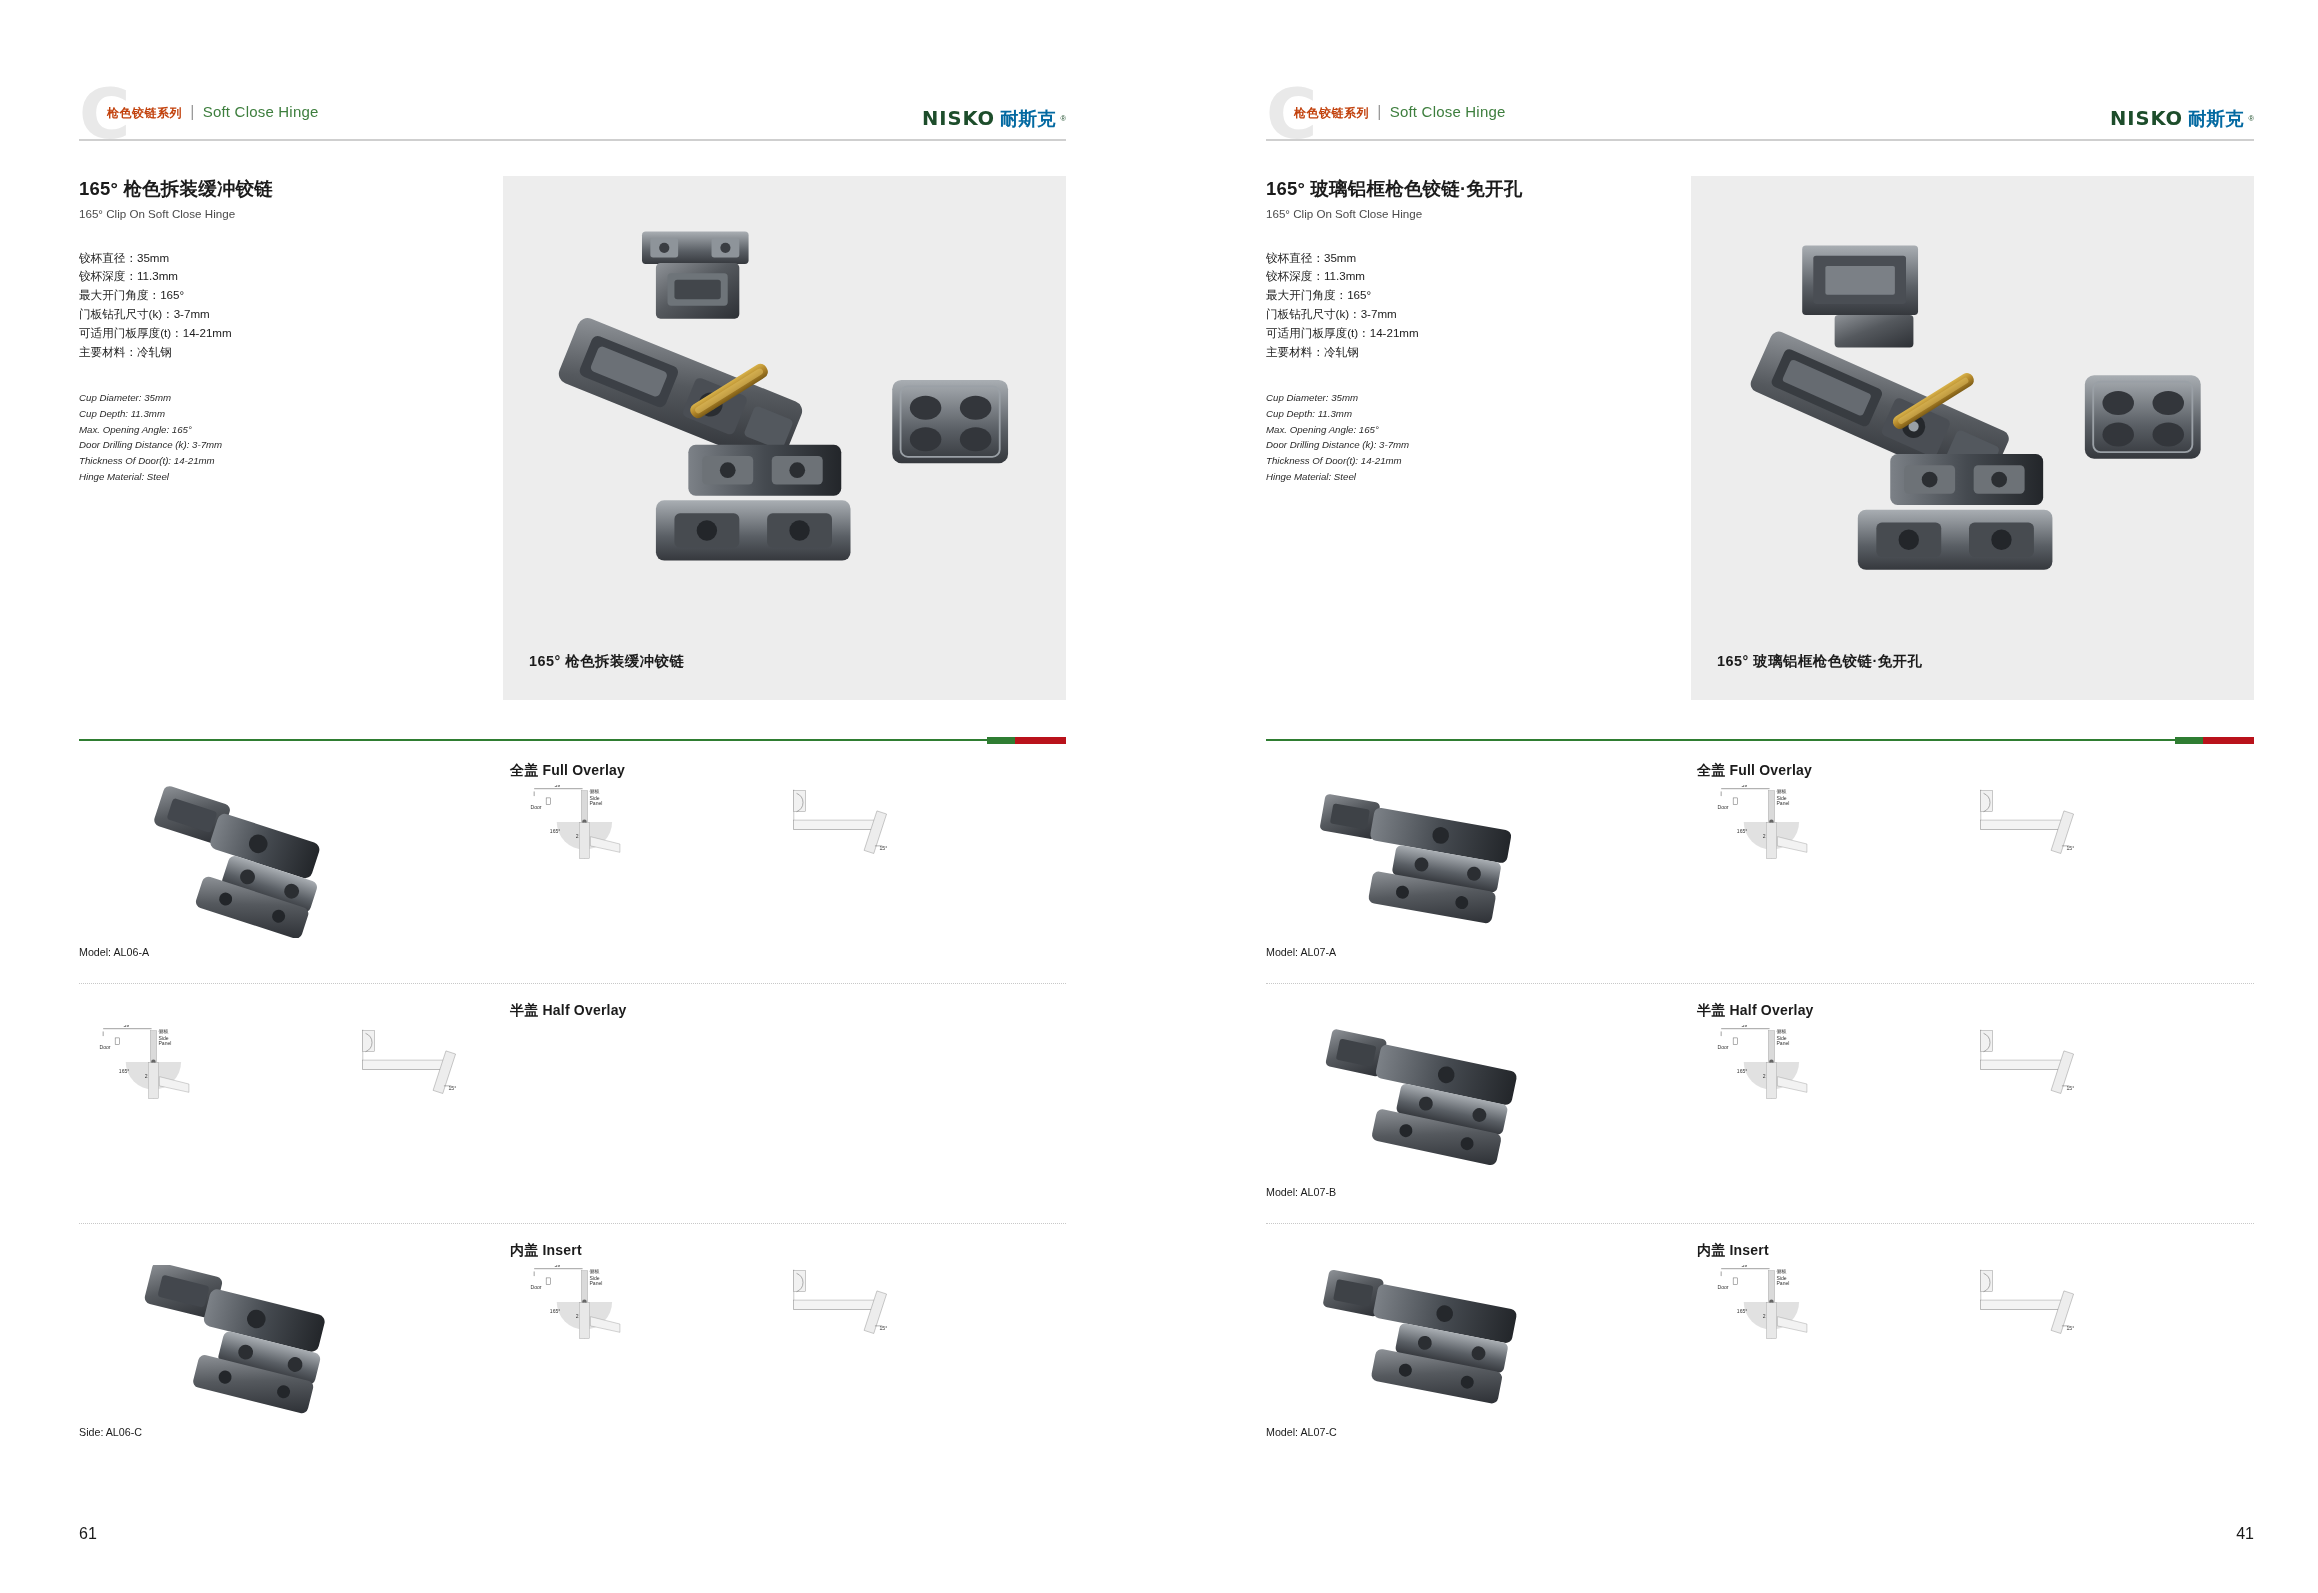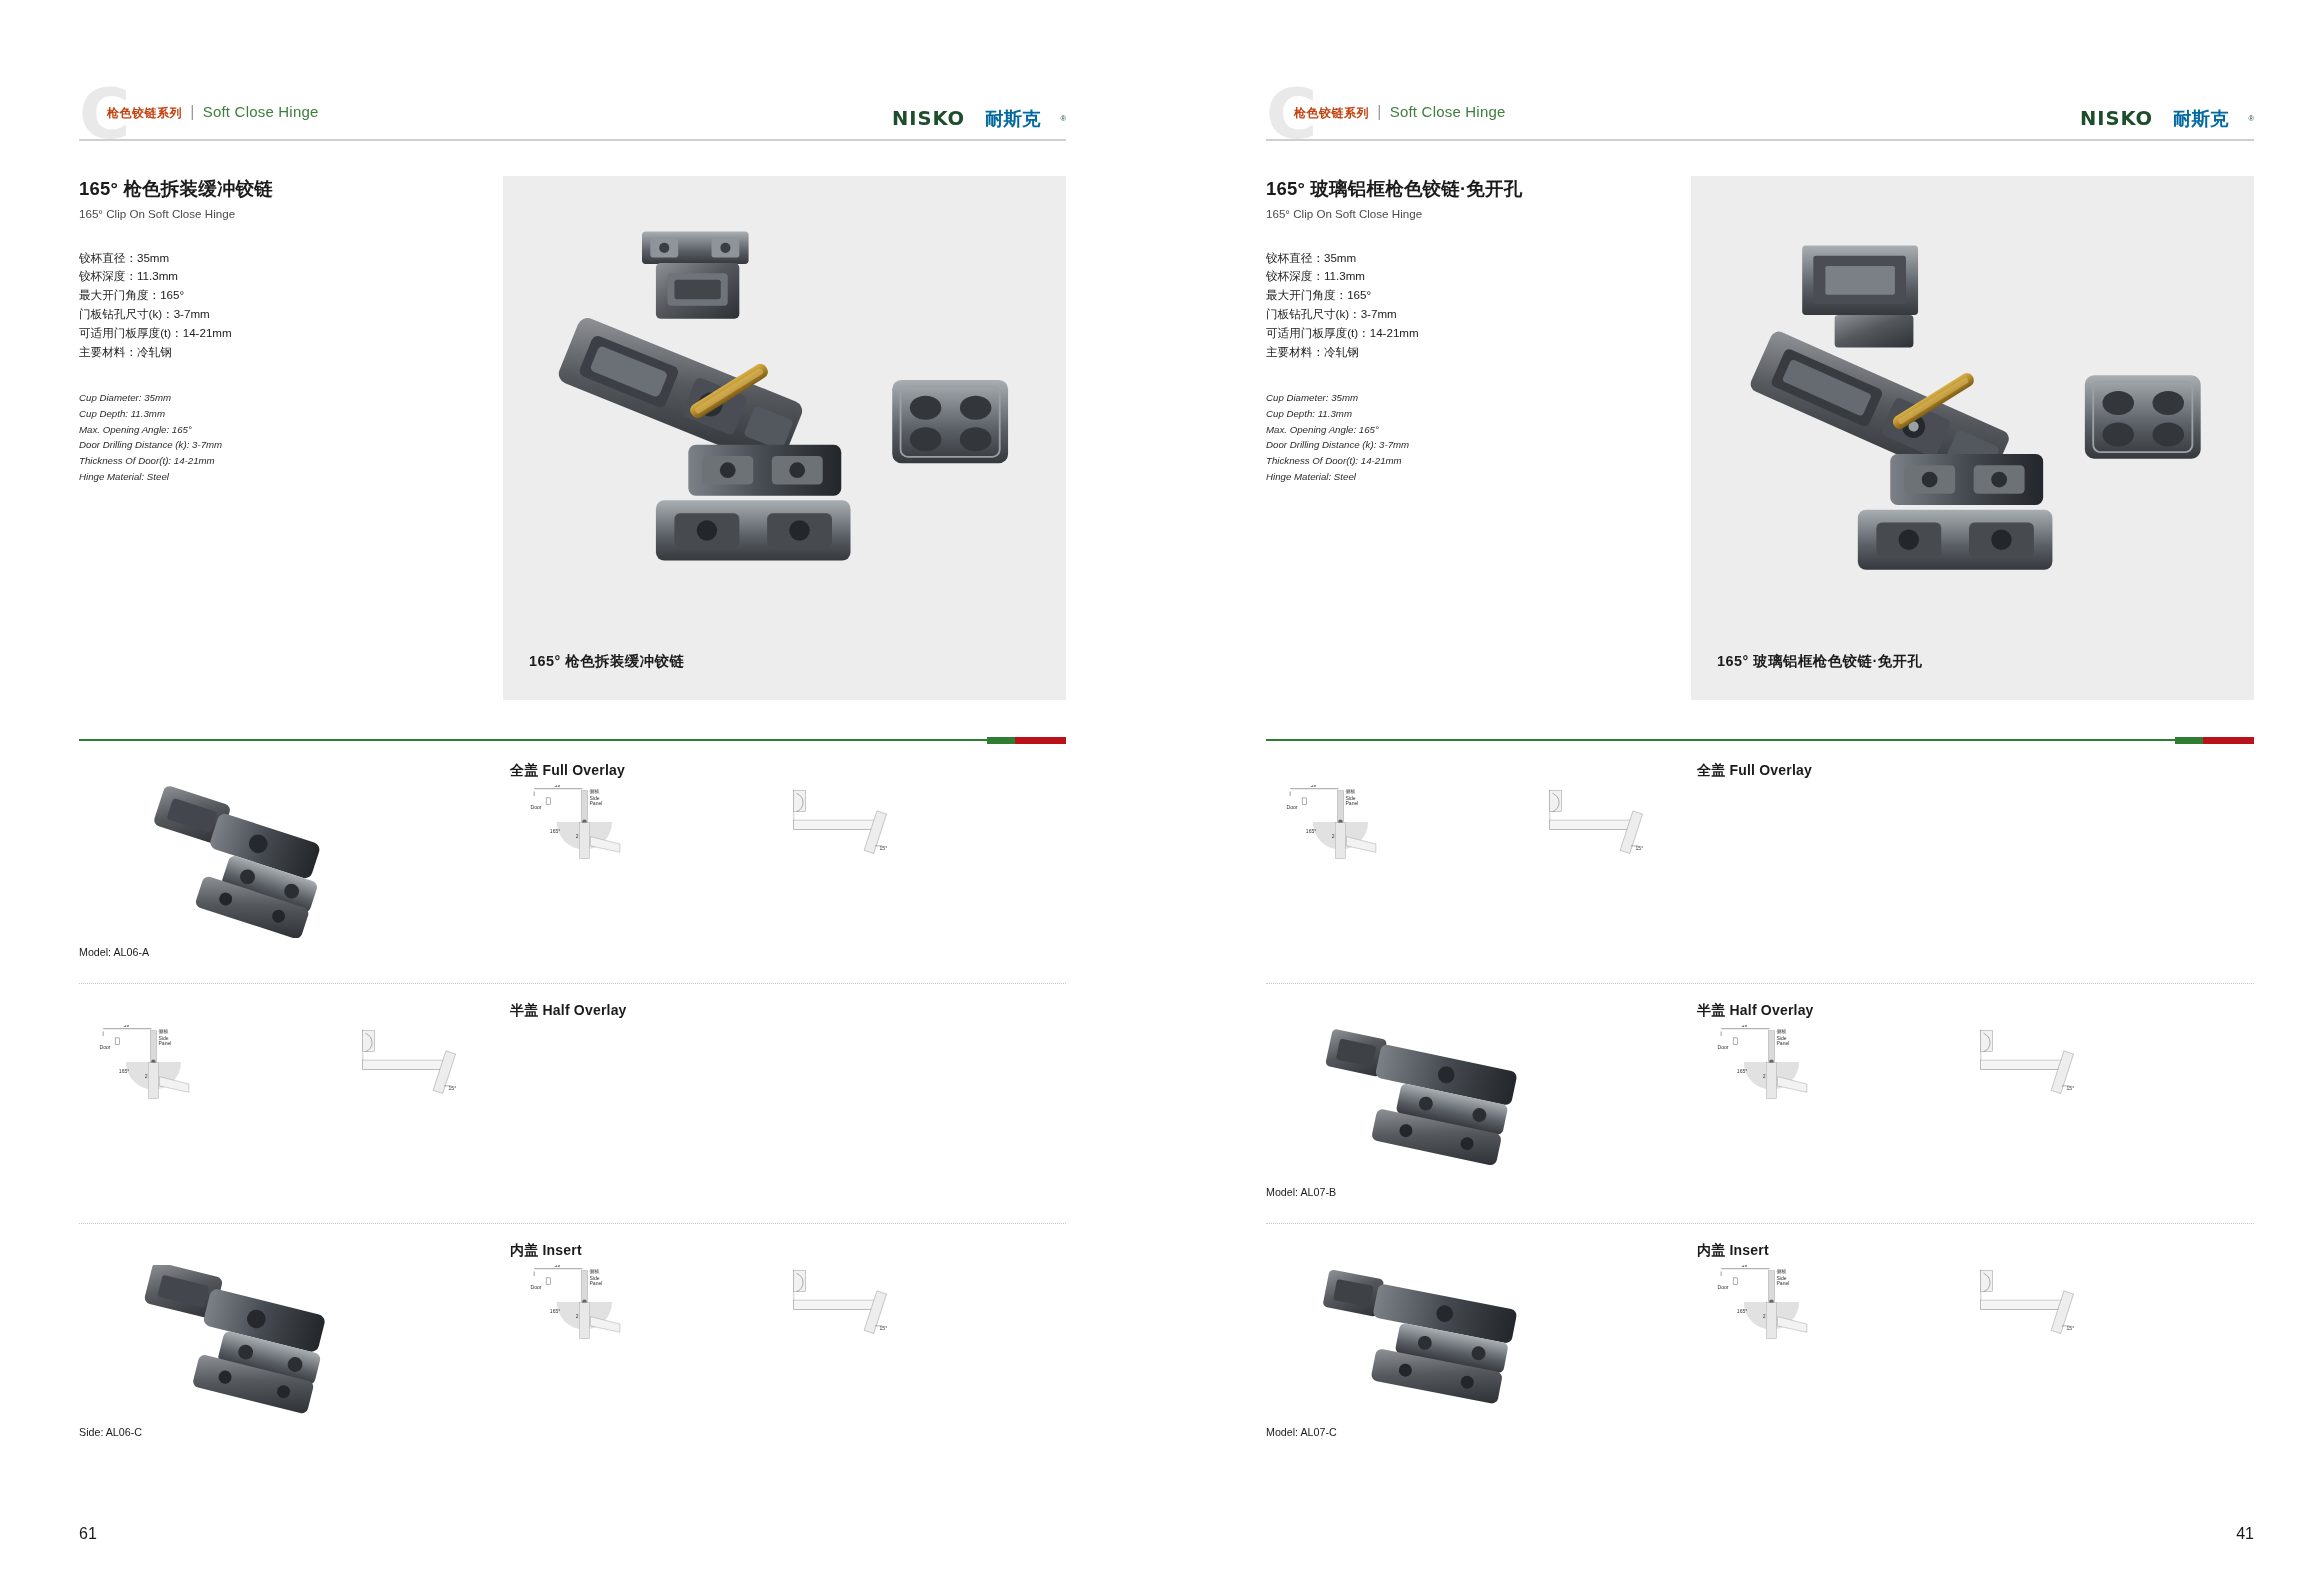--- a/index.html
+++ b/index.html
@@ -34,21 +34,21 @@
     line-height: 1;
     letter-spacing: -1.9px;
     font-family: "DejaVu Sans", sans-serif;
   }
   .hdr-titles { position: relative; z-index: 2; display:flex; align-items: baseline; padding-left: 28px; padding-top: 25.5px; }
   .hdr-cn { font-size: 12px; font-weight: bold; color: #c2410c; letter-spacing: 0.5px; text-align: center; }
   .hdr-sep { margin: 0 8.3px; color: #9a9a9a; font-size: 16px; font-weight: 300; }
   .hdr-en { font-size: 15px; color: #3d7e3d; letter-spacing: 0.2px; }
   .page.right .hdr-en { color: #3d7e3d; }
   .hdr-rule { position:absolute; left: 0; right: 0; bottom: 7.4px; height: 1.4px; background: #cfcfcf; }
-  .brand { position: absolute; right: 0; bottom: 16.7px; display:flex; align-items:center; gap: 20px; z-index:3;margin-left:44px; }
+  .brand { position: absolute; right: 0; bottom: 16.7px; display:flex; align-items:center; gap: 5px; z-index:3;margin-left:44px; }
   .brand-mark { font-size: 19.5px; font-weight: bold; letter-spacing: 0.9px; color:#1d4d2b; font-family:"DejaVu Sans", sans-serif;}
   .brand-cn { font-size: 18.5px; font-weight: bold; color:#0369a1; }
   .brand-reg { font-size: 7.4px; vertical-align: super; color:#1d4d2b;}
 
   
   .top-sec { display:flex; margin: 28px 100px 0 79px; }
   .page.right .top-sec { margin: 28px 79px 0 100px; }
   .spec { width: 427px; padding-right: 14px; }
   .spec h2 { font-size: 18.5px; margin: 0; font-weight: bold; letter-spacing: 0.2px; }
   .spec h3 { font-size: 11.6px; margin: 5.6px 0 0 0; font-weight: normal; color: #4a4a4a; }
@@ -482,20 +482,39 @@
       <div class="green"></div>
       <div class="accent2"></div>
       <div class="accent"></div>
     </div>
 
     <div class="rows">
 
       <div class="row">
         <div class="row-title">全盖 Full Overlay</div>
         <div class="row-body">
+          <div class="prod">
+            <svg viewBox="0 0 930 330" width="431" height="153">
+              <g transform="translate(110,25)">
+                <g transform="rotate(10 220 120)">
+                  <rect x="0" y="30" width="120" height="80" rx="10" fill="url(#mg1)"></rect>
+                  <rect x="20" y="48" width="80" height="44" rx="6" fill="#3e4247"></rect>
+                  <rect x="110" y="40" width="300" height="72" rx="14" fill="url(#mg3)"></rect>
+                  <circle cx="260" cy="76" r="18" fill="#25282c"></circle>
+                  <rect x="170" y="112" width="230" height="66" rx="12" fill="url(#mg2)"></rect>
+                  <circle cx="230" cy="145" r="15" fill="#2b2e32"></circle>
+                  <circle cx="345" cy="145" r="15" fill="#2b2e32"></circle>
+                  <rect x="130" y="176" width="270" height="70" rx="14" fill="url(#mg1)"></rect>
+                  <circle cx="200" cy="211" r="14" fill="#23262a"></circle>
+                  <circle cx="330" cy="211" r="14" fill="#23262a"></circle>
+                </g>
+              </g>
+            </svg>
+            <div class="model">Model: AL07-A</div>
+          </div>
           <div class="diagram">
             <svg viewBox="0 0 260 180" width="121" height="83" style="margin-left:18.5px">
               <line x1="10" y1="8" x2="115" y2="8" stroke="#333" stroke-width="1"></line>
               <text class="lbl-sm" x="60" y="5" text-anchor="middle">59</text>
               <path d="M10 14 l0 10 M115 14 l0 10" stroke="#333" stroke-width="1"></path>
               <text class="lbl-sm" x="130" y="18">侧板</text>
               <text class="lbl-sm" x="130" y="32">Side</text>
               <text class="lbl-sm" x="130" y="44">Panel</text>
               <rect x="112" y="12" width="14" height="70" fill="#dadada" stroke="#9a9a9a" stroke-width="0.8"></rect>
               <text class="lbl-sm" x="2" y="52">Door</text>

